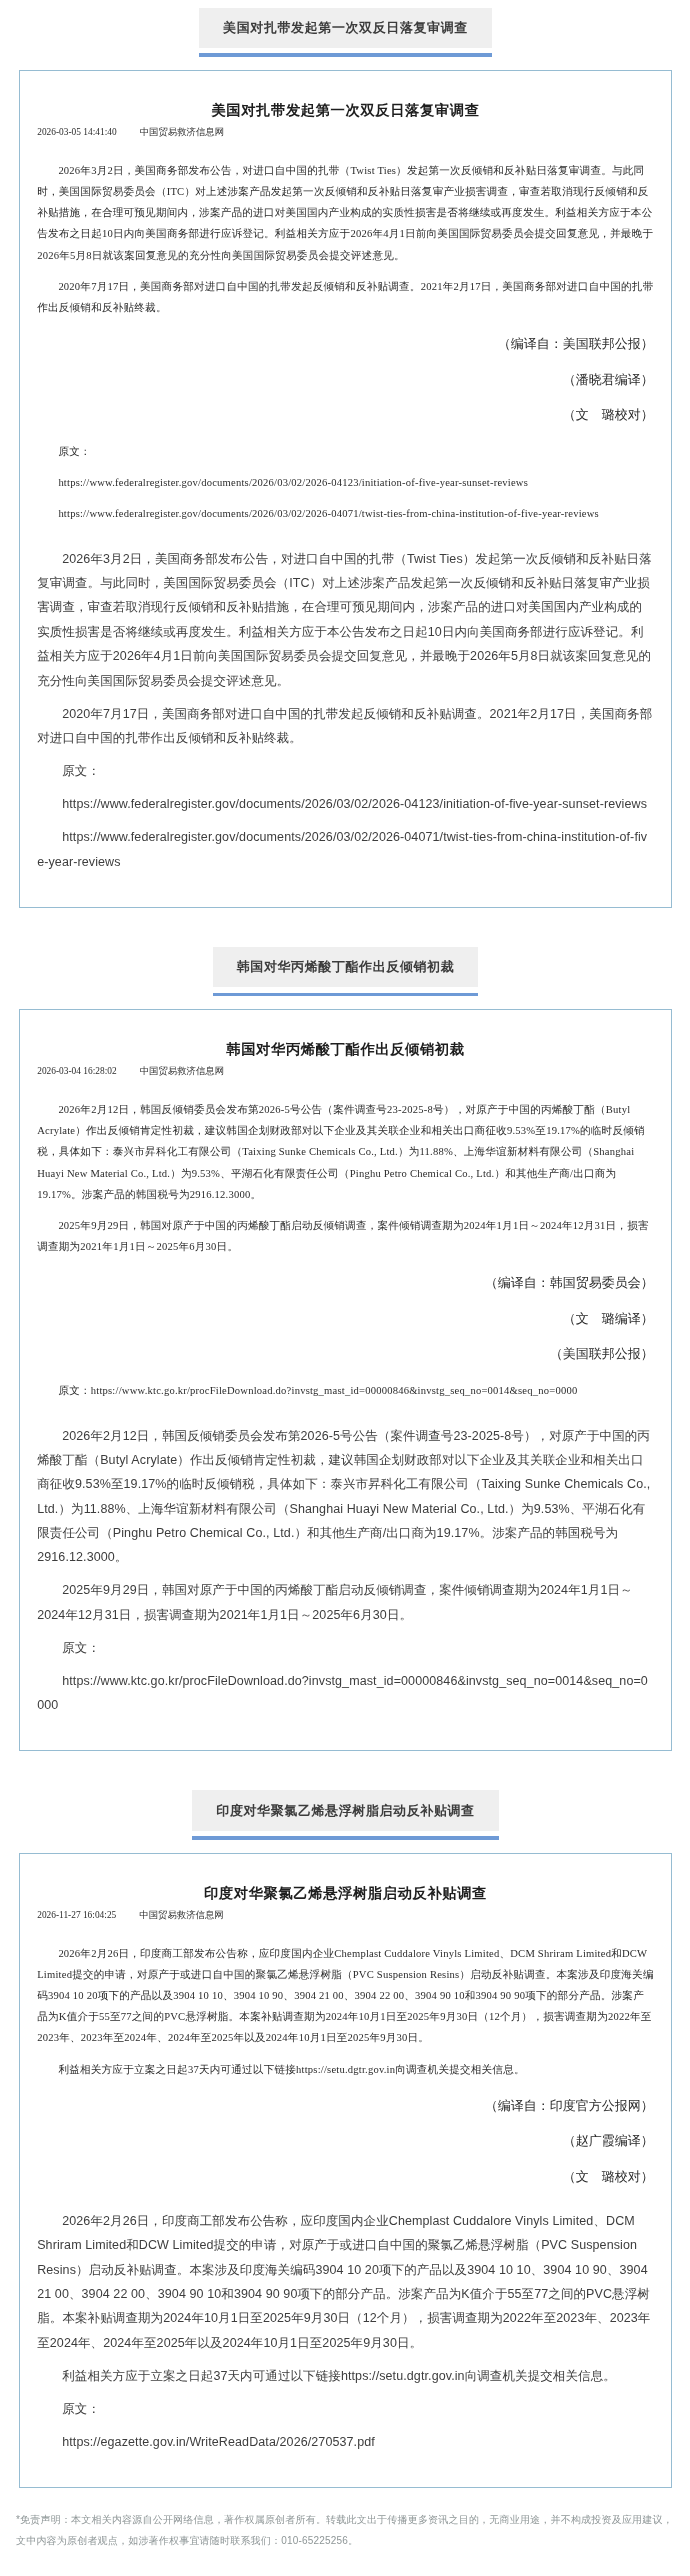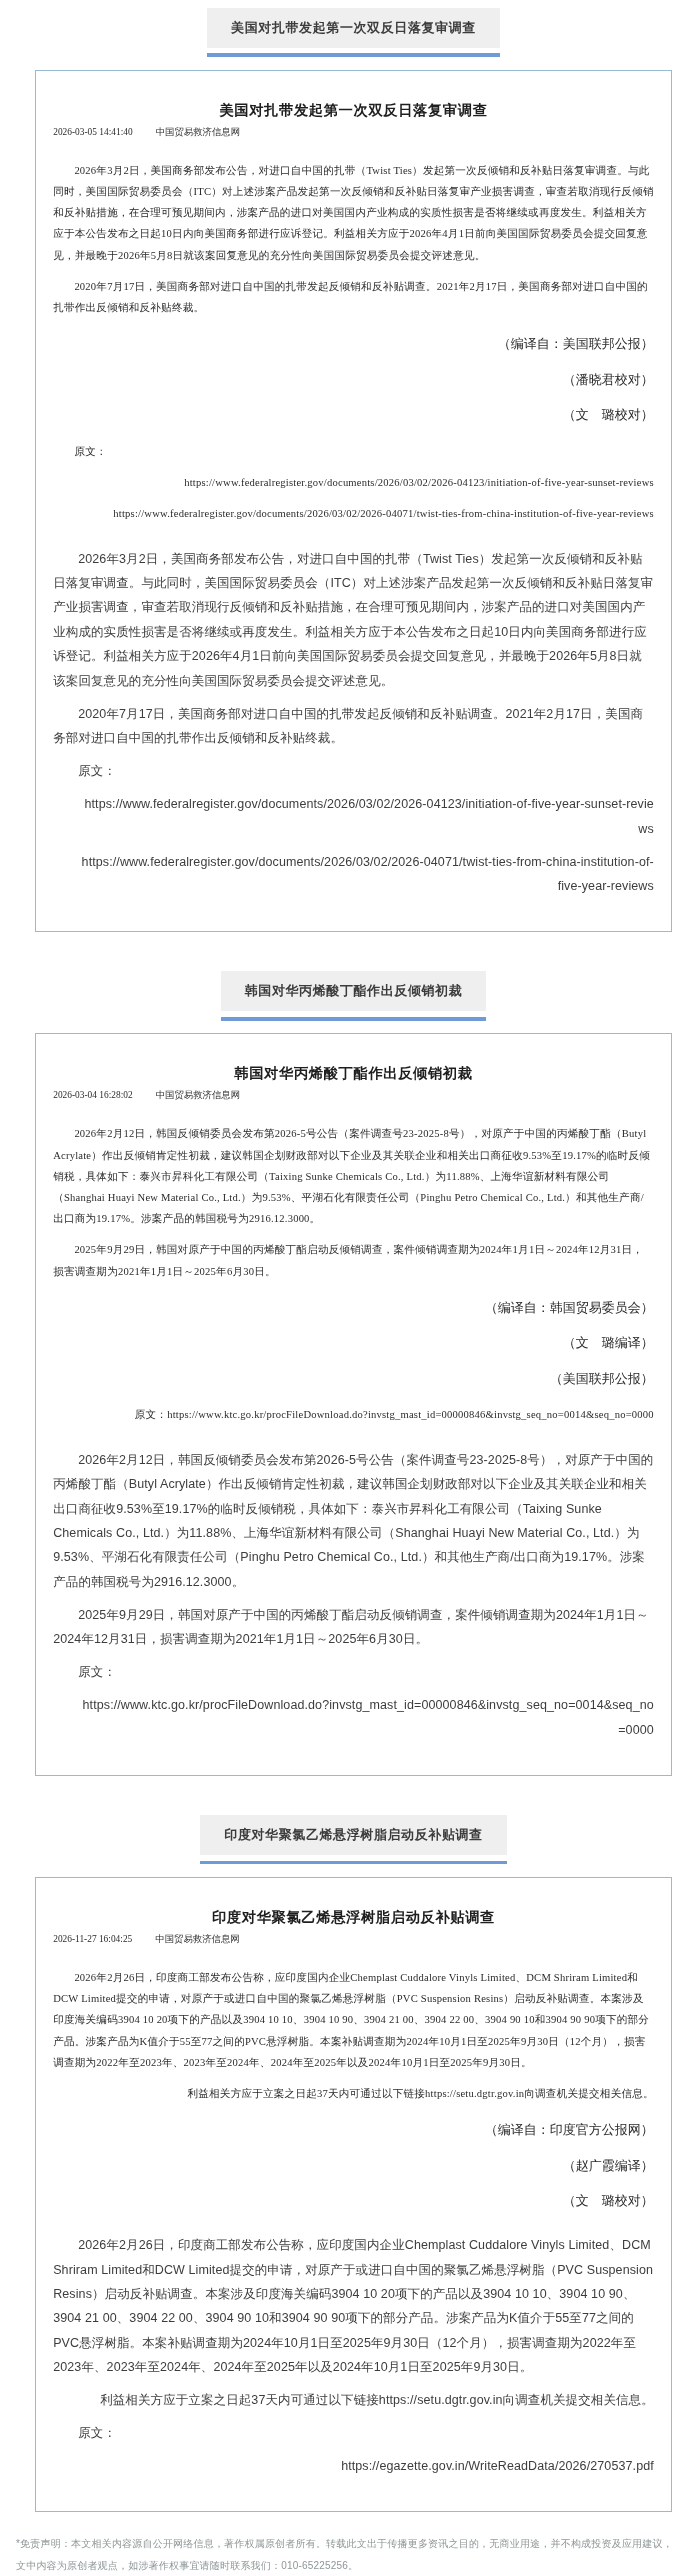--- a/index.html
+++ b/index.html
@@ -6,21 +6,21 @@
     margin: 0;
     padding: 0;
     background: #ffffff;
   }
   body {
     width: 691px;
     margin: 0 auto;
     font-family: "Liberation Sans", "DejaVu Sans", sans-serif;
     color: #2e2e2e;
   }
-  .news { margin-top: 39px; padding-left: 16px; }
+  .news { margin-top: 39px; }
   .news.first { margin-top: 7.5px; }
 
   
   .badge-wrap {
     display: table;
     margin: 0 auto;
   }
   .badge {
     background: #efefef;
     color: #3c3c3c;
@@ -71,21 +71,21 @@
     color: #2b2b2b;
     letter-spacing: 0.2px;
   }
   .credit {
     font-size: 13px;
     text-align: right;
     margin: 16px 0;
     line-height: 1.5;
     color: #2b2b2b;
   }
-  .url { word-break: break-all; text-align: right; }
+  .url { word-break: break-all; }
 
   
   .repeat {
     margin-top: 22.5px;
     font-family: "Liberation Sans", "DejaVu Sans", sans-serif;
     color: #3d3d3d;
   }
   .repeat .para {
     font-size: 12.5px;
     line-height: 1.95;
@@ -112,21 +112,21 @@
   </div>
   <article class="box">
     <h1 class="title">美国对扎带发起第一次双反日落复审调查</h1>
     <div class="dateline serif">
       <span>2026-03-05 14:41:40</span>
       <span class="src">中国贸易救济信息网</span>
     </div>
     <p class="para serif">2026年3月2日，美国商务部发布公告，对进口自中国的扎带（Twist Ties）发起第一次反倾销和反补贴日落复审调查。与此同时，美国国际贸易委员会（ITC）对上述涉案产品发起第一次反倾销和反补贴日落复审产业损害调查，审查若取消现行反倾销和反补贴措施，在合理可预见期间内，涉案产品的进口对美国国内产业构成的实质性损害是否将继续或再度发生。利益相关方应于本公告发布之日起10日内向美国商务部进行应诉登记。利益相关方应于2026年4月1日前向美国国际贸易委员会提交回复意见，并最晚于2026年5月8日就该案回复意见的充分性向美国国际贸易委员会提交评述意见。</p>
     <p class="para serif">2020年7月17日，美国商务部对进口自中国的扎带发起反倾销和反补贴调查。2021年2月17日，美国商务部对进口自中国的扎带作出反倾销和反补贴终裁。</p>
     <p class="credit serif">（编译自：美国联邦公报）</p>
-    <p class="credit serif">（潘晓君校对）</p>
+    <p class="credit serif">（潘晓君编译）</p>
     <p class="credit serif">（文　璐校对）</p>
     <p class="para serif">原文：</p>
     <p class="para serif url">https://www.federalregister.gov/documents/2026/03/02/2026-04123/initiation-of-five-year-sunset-reviews</p>
     <p class="para serif url">https://www.federalregister.gov/documents/2026/03/02/2026-04071/twist-ties-from-china-institution-of-five-year-reviews</p>
     <div class="repeat">
       <p class="para">2026年3月2日，美国商务部发布公告，对进口自中国的扎带（Twist Ties）发起第一次反倾销和反补贴日落复审调查。与此同时，美国国际贸易委员会（ITC）对上述涉案产品发起第一次反倾销和反补贴日落复审产业损害调查，审查若取消现行反倾销和反补贴措施，在合理可预见期间内，涉案产品的进口对美国国内产业构成的实质性损害是否将继续或再度发生。利益相关方应于本公告发布之日起10日内向美国商务部进行应诉登记。利益相关方应于2026年4月1日前向美国国际贸易委员会提交回复意见，并最晚于2026年5月8日就该案回复意见的充分性向美国国际贸易委员会提交评述意见。</p>
       <p class="para">2020年7月17日，美国商务部对进口自中国的扎带发起反倾销和反补贴调查。2021年2月17日，美国商务部对进口自中国的扎带作出反倾销和反补贴终裁。</p>
       <p class="para">原文：</p>
       <p class="para url">https://www.federalregister.gov/documents/2026/03/02/2026-04123/initiation-of-five-year-sunset-reviews</p>
       <p class="para url">https://www.federalregister.gov/documents/2026/03/02/2026-04071/twist-ties-from-china-institution-of-five-year-reviews</p>

